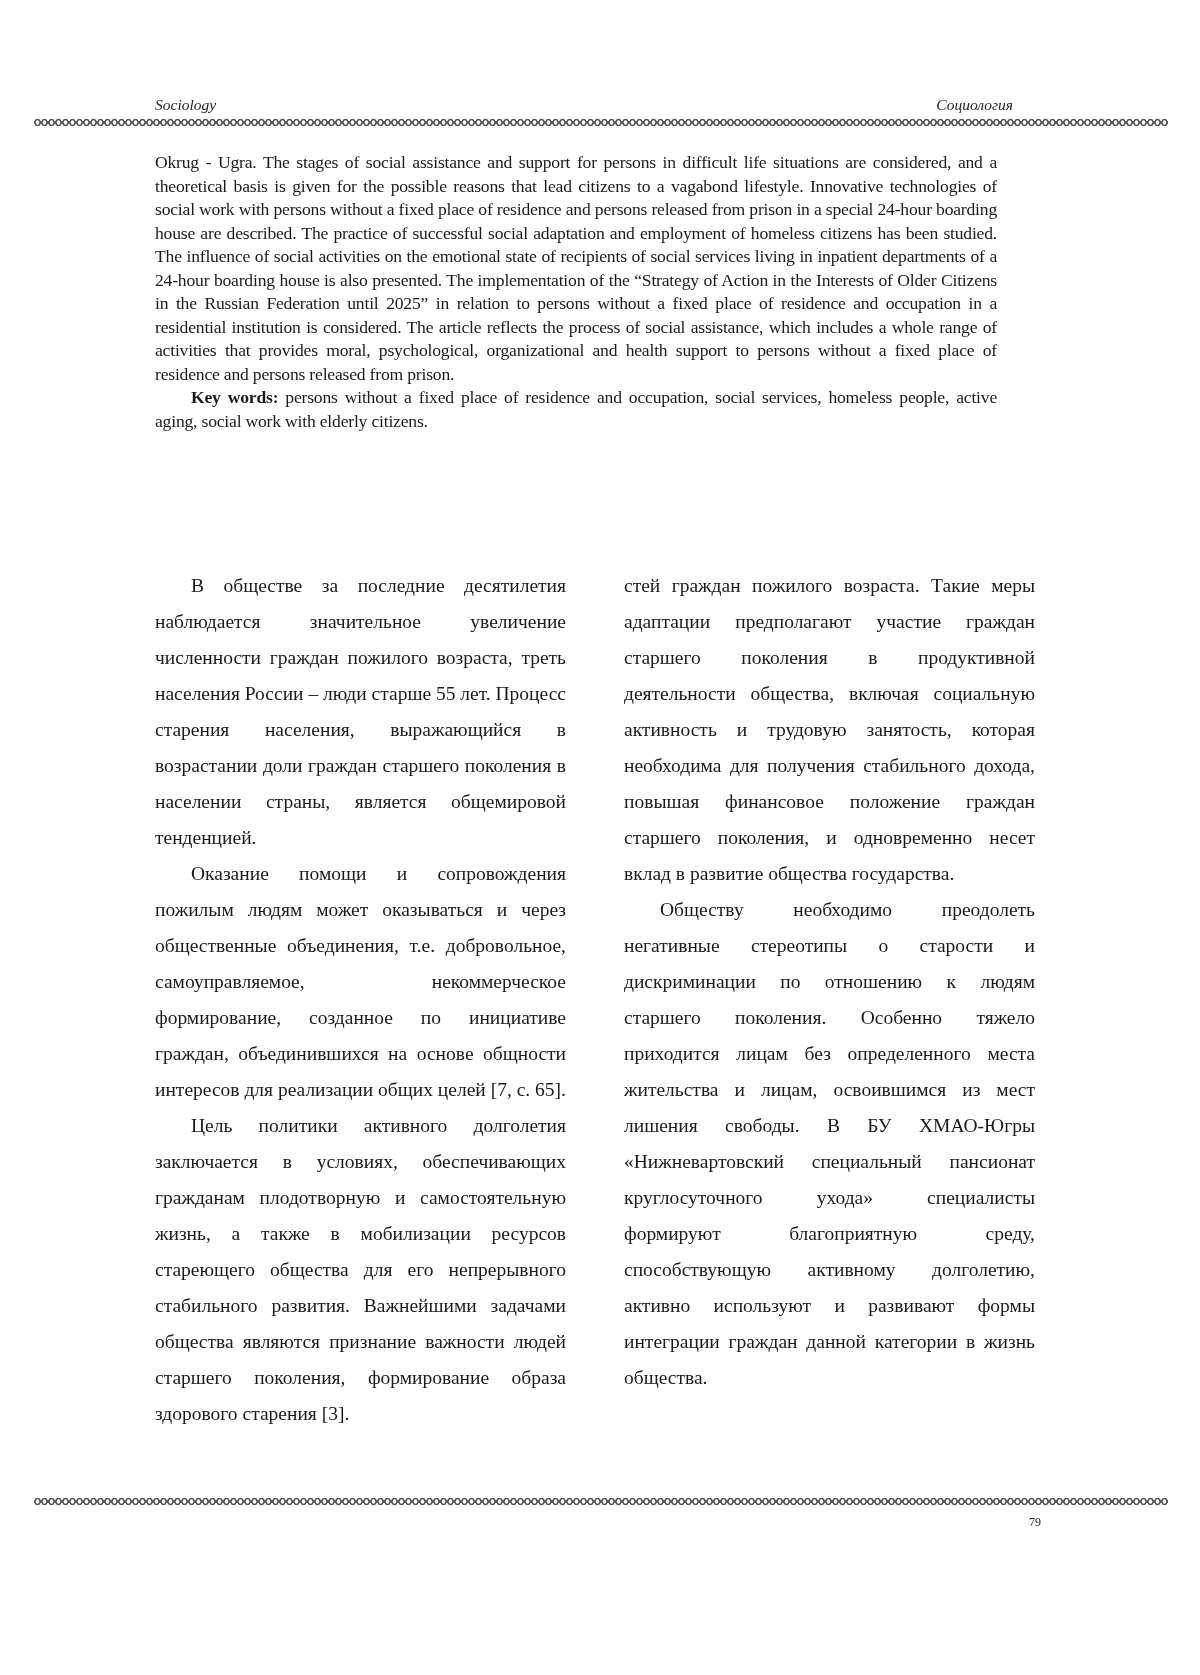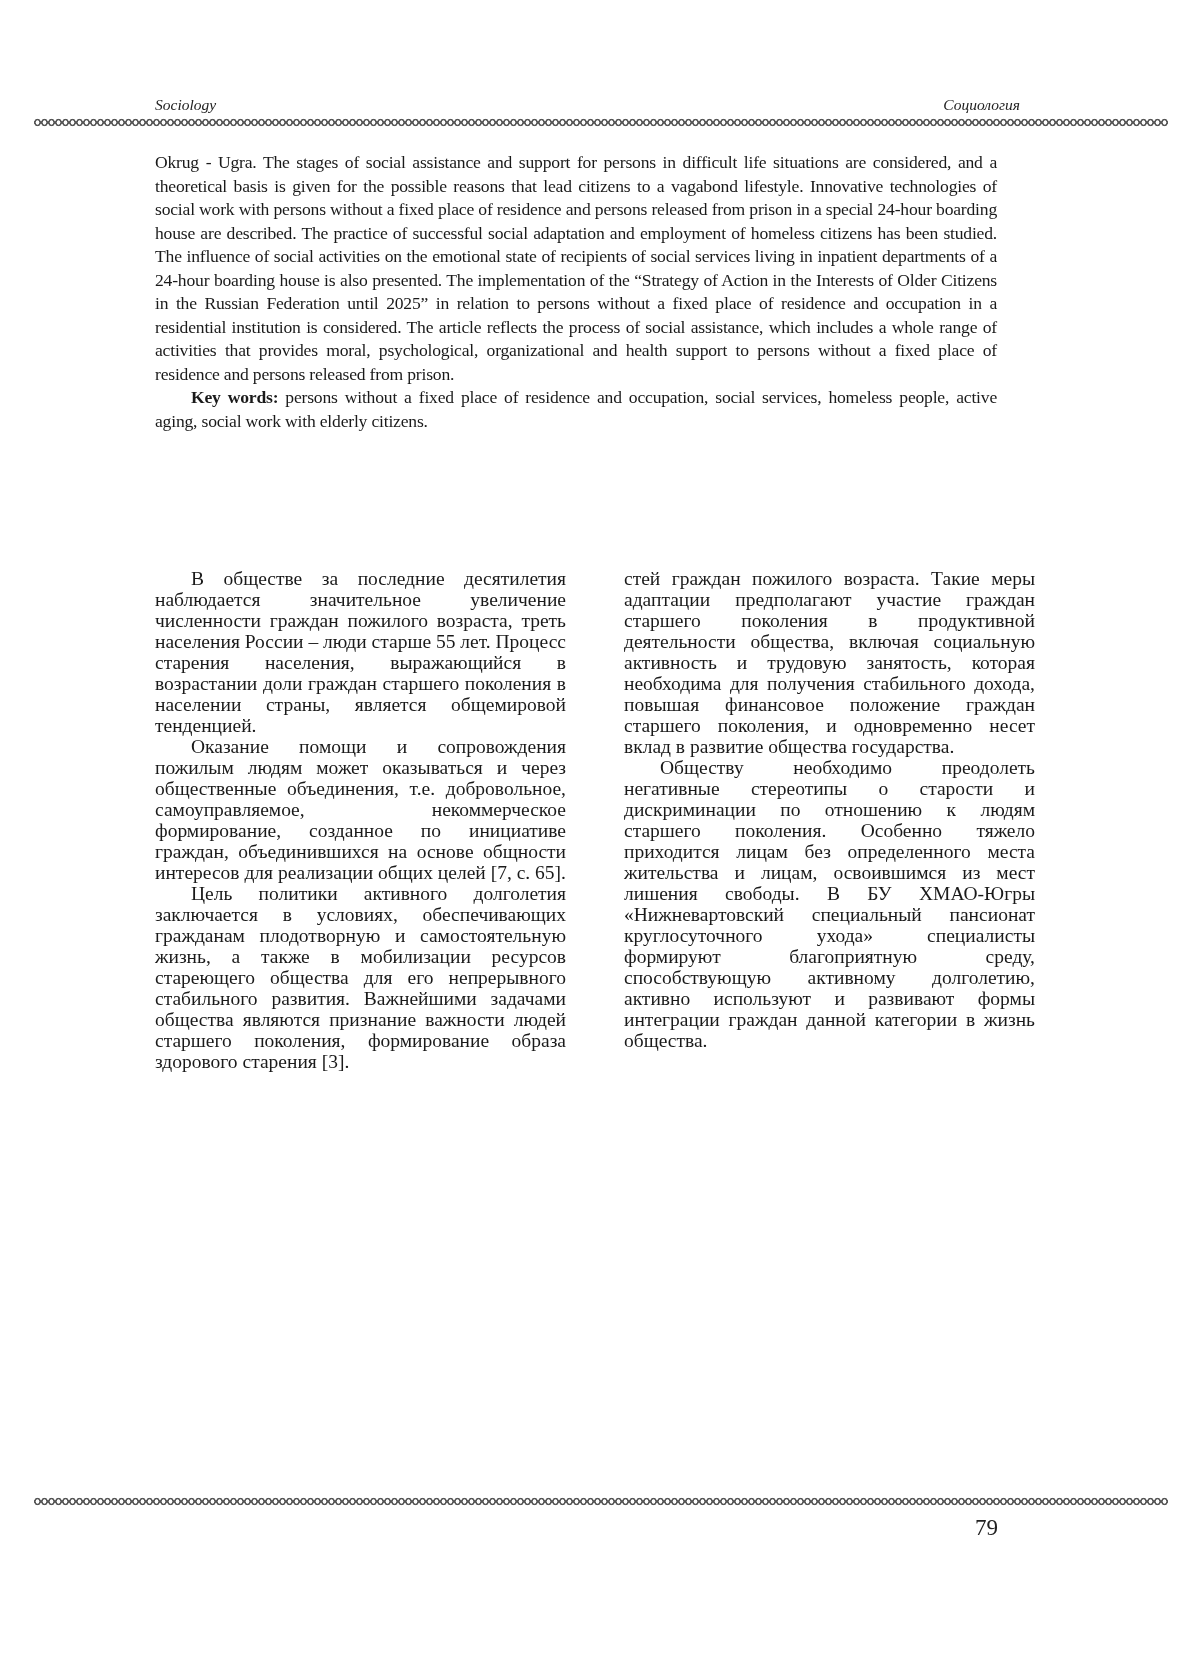--- a/index.html
+++ b/index.html
@@ -5,49 +5,49 @@
     html, body { margin: 0; padding: 0; background: #ffffff; }
     body {
       width: 1200px; height: 1675px; position: relative; overflow: hidden;
       font-family: "Liberation Serif", "DejaVu Serif", serif; color: #1a1a1a;
     }
     .running-head {
       position: absolute; top: 96px; left: 155px; width: 870px; height: 22px;
       font-style: italic; font-size: 15.5px; color: #222; text-align: center;
     }
     .running-head .left { position: absolute; left: 0; top: 0; }
-    .running-head .right { position: absolute; right: 5px; top: 0; margin-left: 34px; }
+    .running-head .right { position: absolute; right: 12px; top: 0; margin-left: 34px; }
     .ornament {
       position: absolute; left: 34px; width: 1134px; height: 9px;
       background-image:
         radial-gradient(ellipse 3.2px 3.6px at 3.5px 4.5px, transparent 1.6px, #555 2.2px, #555 3.1px, transparent 3.6px);
       background-size: 7px 9px;
       background-repeat: repeat-x;
     }
     .ornament.top { top: 118px; }
     .ornament.bottom { top: 1497px; }
     .abstract {
       position: absolute; top: 151px; left: 155px; width: 842px;
       font-size: 17.6px; line-height: 23.5px; text-align: justify;
       letter-spacing: -0.2px;
     }
     .abstract p { margin: 0; }
     .abstract .kw { text-indent: 36px; }
     .abstract .kw b { font-weight: bold; margin-top: 8px; }
     .col {
       position: absolute; top: 568px; width: 411px;
-      font-size: 19.5px; line-height: 21px; text-align: justify;
+      font-size: 19.5px; line-height: 36px; text-align: justify;
     }
     .col.left { left: 155px; }
     .col.right { left: 624px; }
     .col p { margin: 0; }
     .col p.indent { text-indent: 36px; }
     .col p.noindent { text-indent: 0; }
     .page-number {
-      position: absolute; top: 1515px; left: 975px; font-size: 23px; color: #222;
+      position: absolute; top: 1515px; left: 1029px; font-size: 12px; color: #222;
     }
   </style>
 </head>
 <body>
 
 <div class="running-head">
   <span class="left">Sociology</span>
   <span class="right">Социология</span>
 </div>
 

